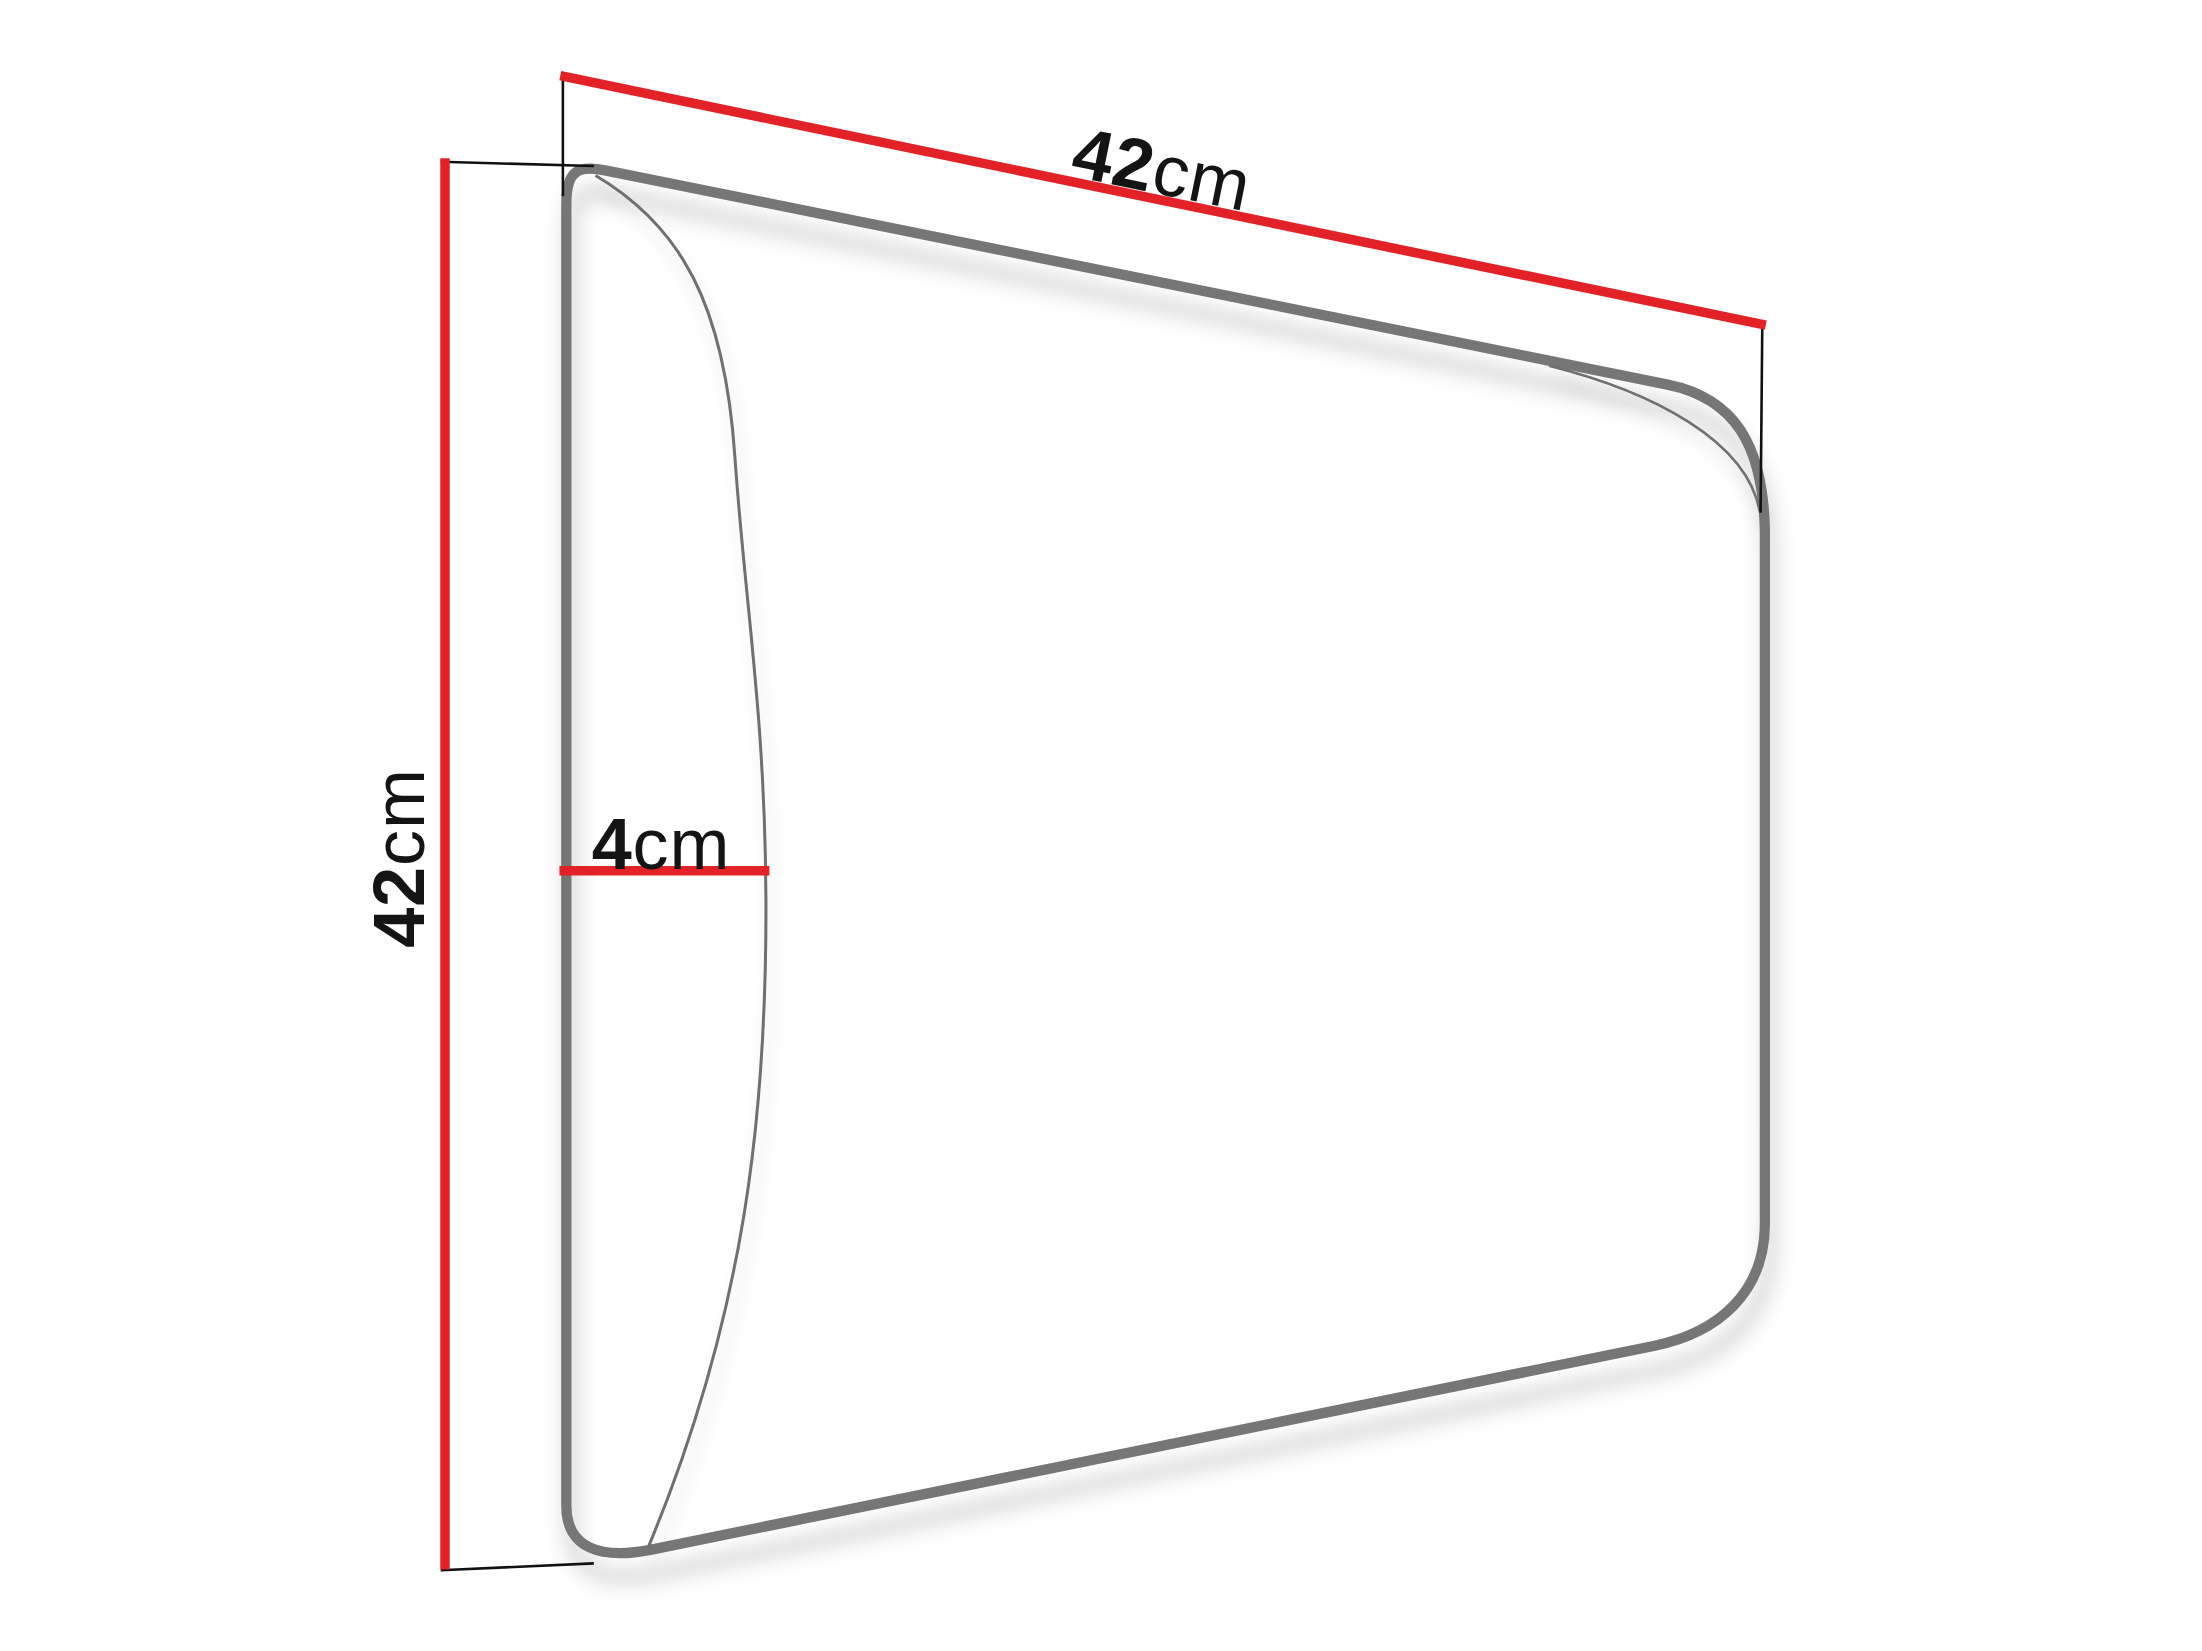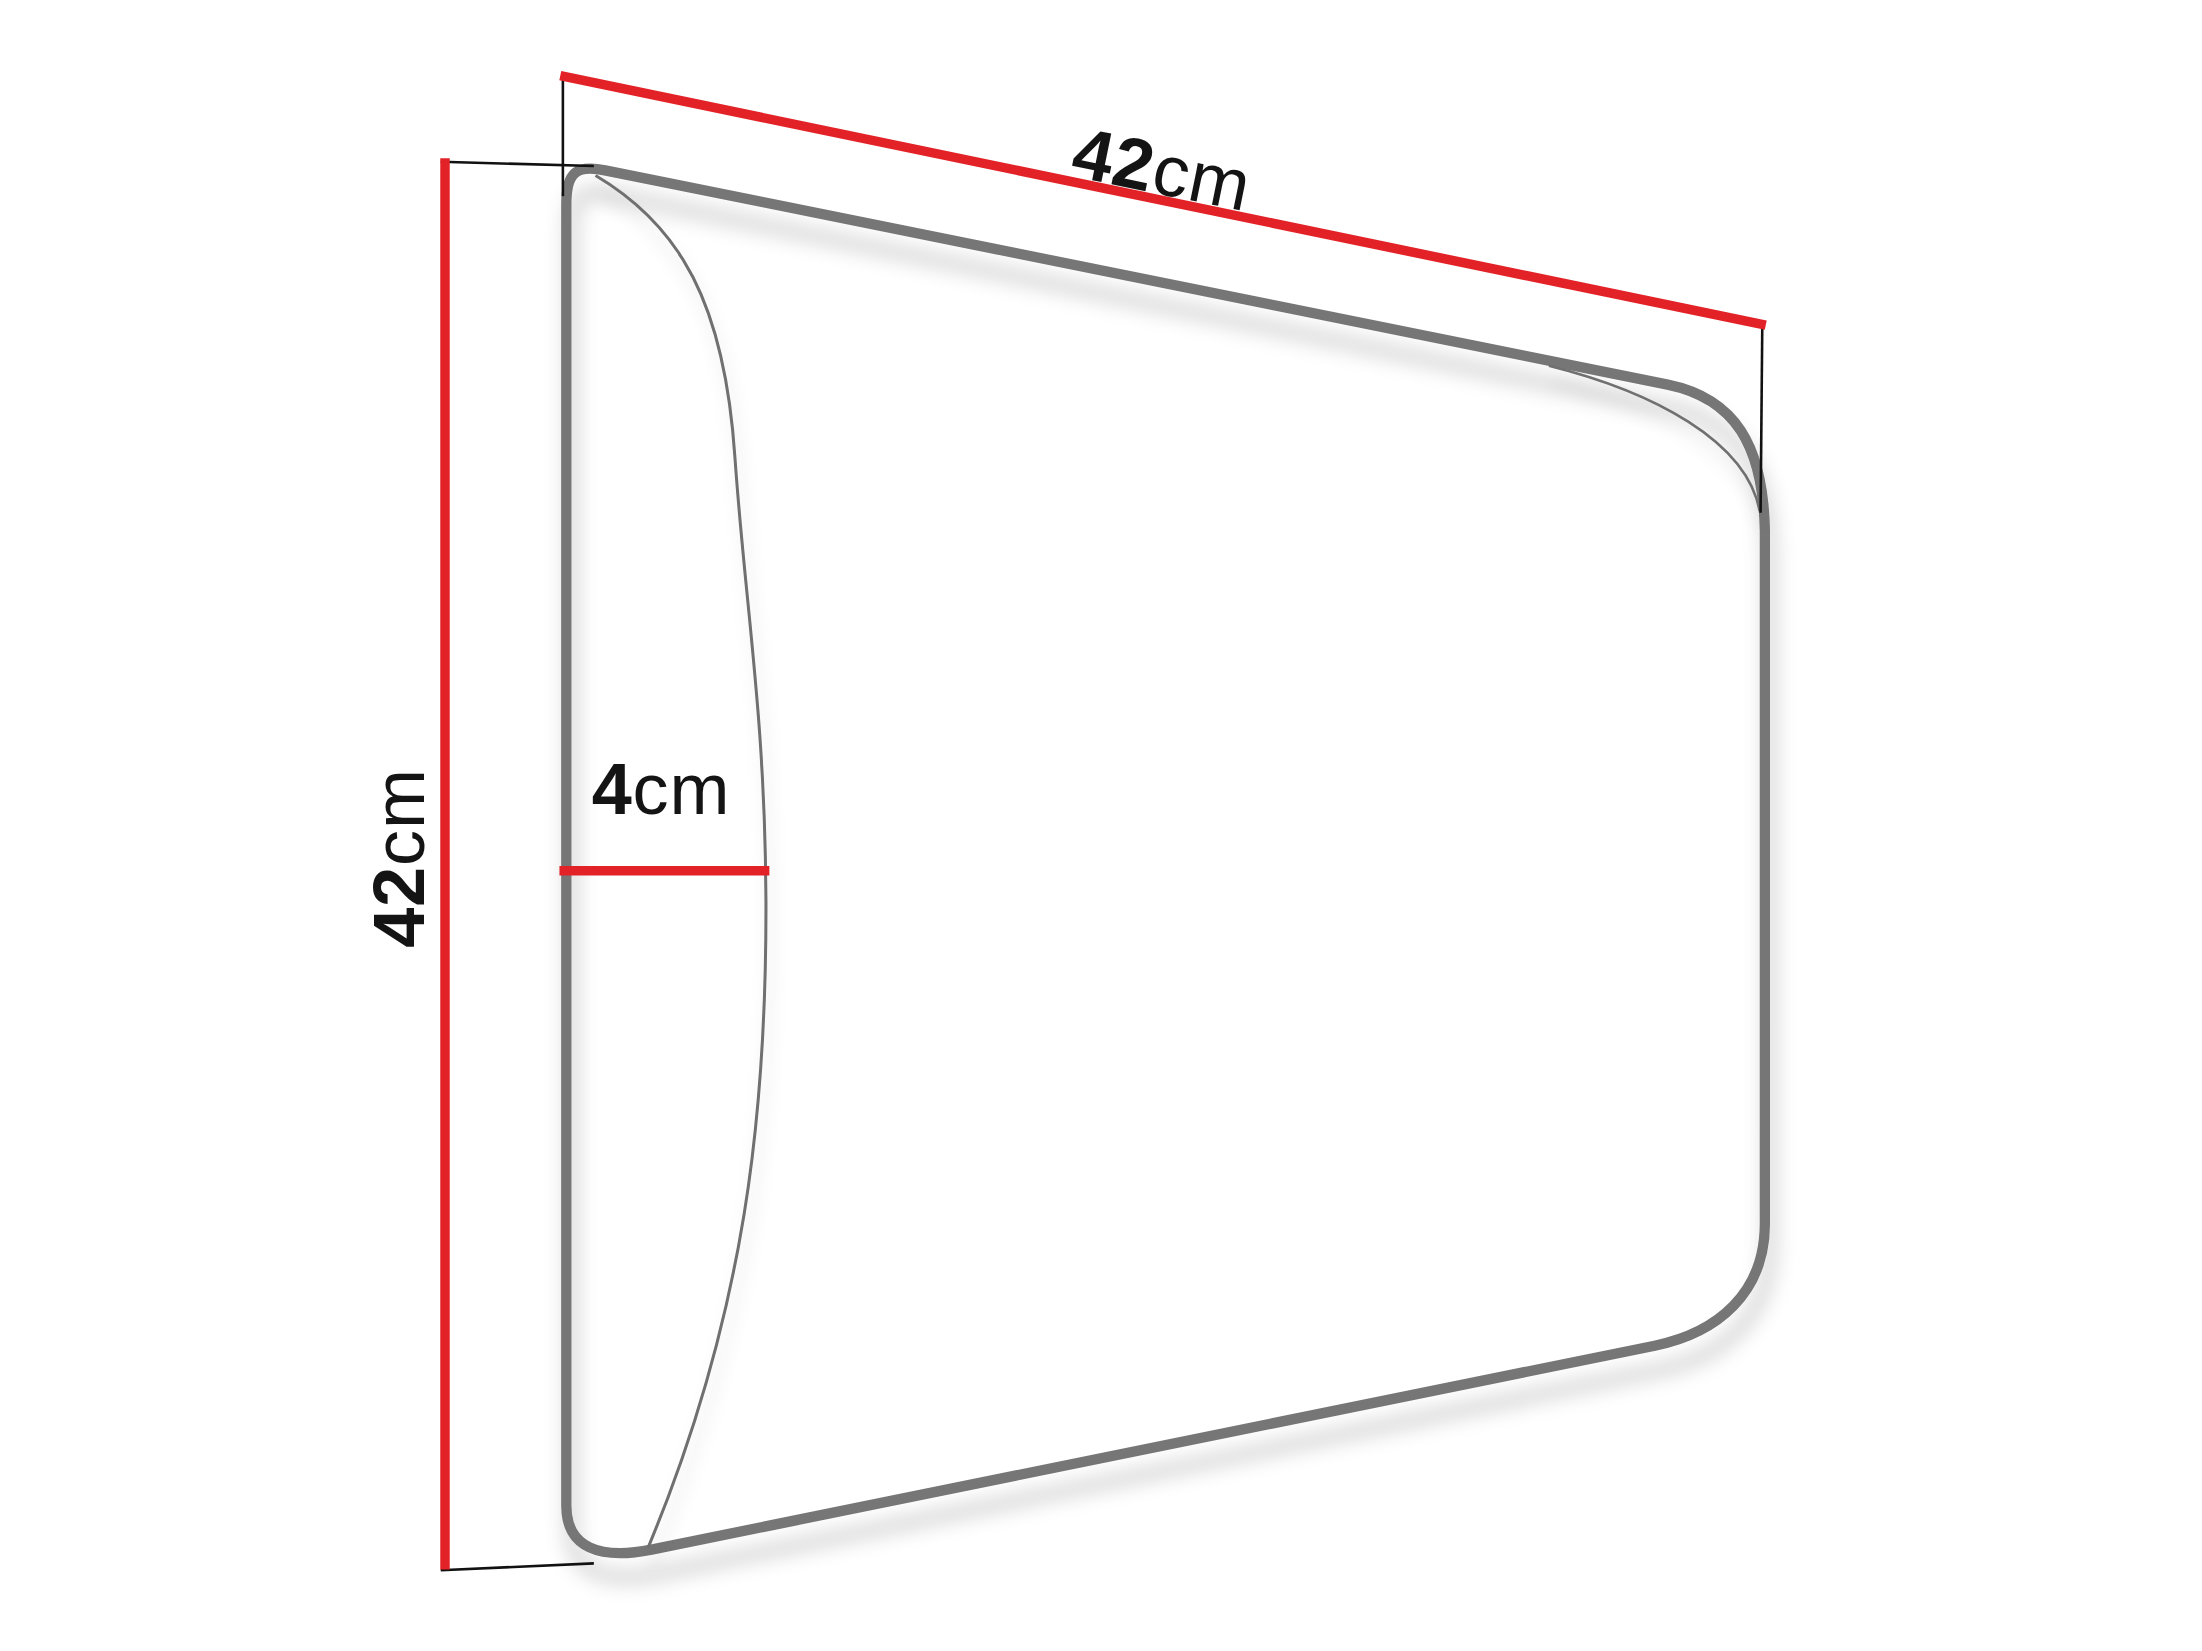--- a/index.html
+++ b/index.html
@@ -36,21 +36,21 @@
     top: 169px;
     transform: translate(-50%, -50%) rotate(11.5deg);
   }
   .label-height {
     left: 399px;
     top: 858px;
     transform: translate(-50%, -50%) rotate(-90deg);
   }
   .label-depth {
     left: 661px;
-    top: 789px;
+    top: 844px;
     transform: translate(-50%, -50%);
   }
 </style>
 </head>
 <body>
 
 <div class="stage">
 
   <svg width="2203" height="1652" viewBox="0 0 2560 1920">
     <defs>

